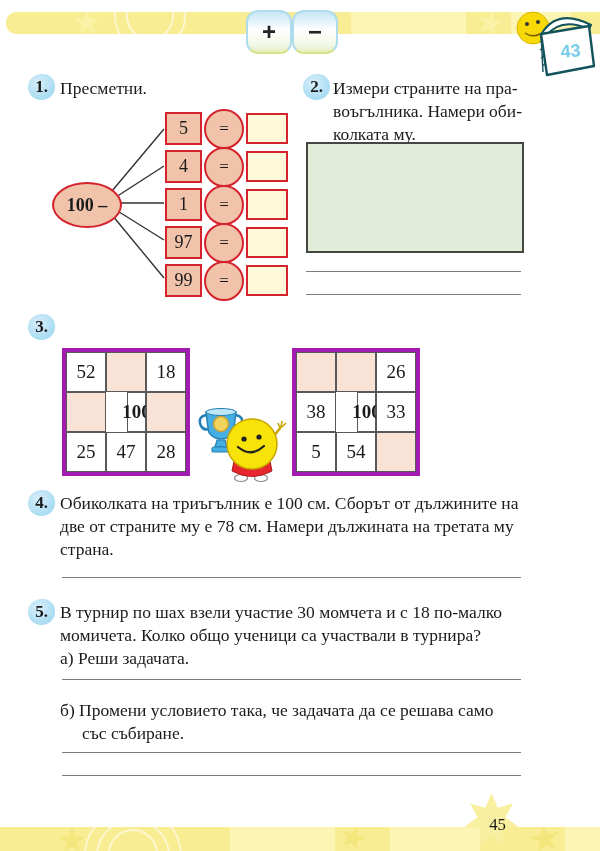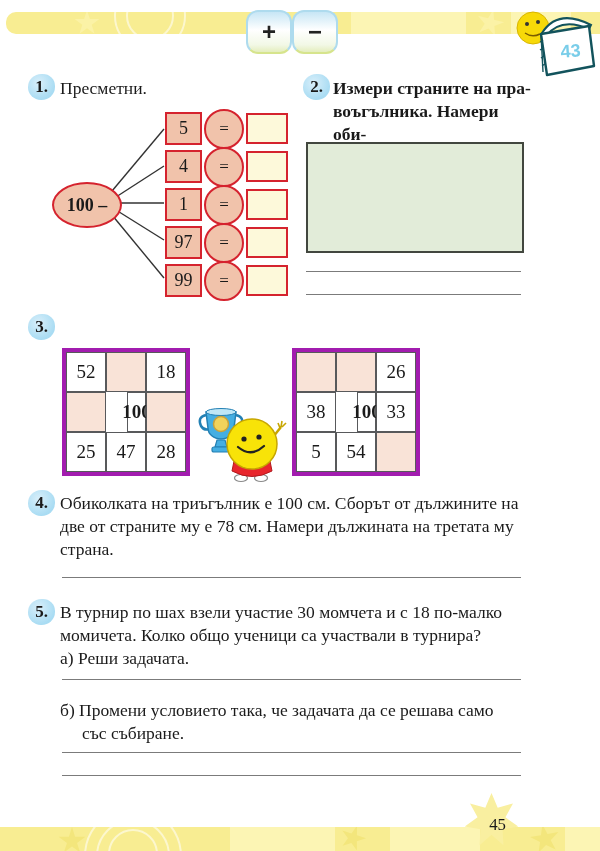--- a/index.html
+++ b/index.html
@@ -106,21 +106,21 @@
     <div class="eqc" style="top:156px;">=</div>
 
     <div class="ansbox" style="top:8px;"></div>
     <div class="ansbox" style="top:46px;"></div>
     <div class="ansbox" style="top:84px;"></div>
     <div class="ansbox" style="top:122px;"></div>
     <div class="ansbox" style="top:160px;"></div>
   </div>
 
   <div class="badge" style="left:303px;top:74px;">2.</div>
-  <div class="stext" style="left:333px;top:77px;width:200px;font-weight:bold;">
+  <div class="stext" style="left:333px;top:77px;width:200px;">
     <div>Измери страните на пра-</div>
     <div>воъгълника. Намери оби-</div>
     <div>колката му.</div>
   </div>
   <div id="measure-rect"></div>
   <div class="aline" style="left:306px;top:271px;width:215px;"></div>
   <div class="aline" style="left:306px;top:294px;width:215px;"></div>
 
   <div class="badge" style="left:28px;top:314px;">3.</div>
 

